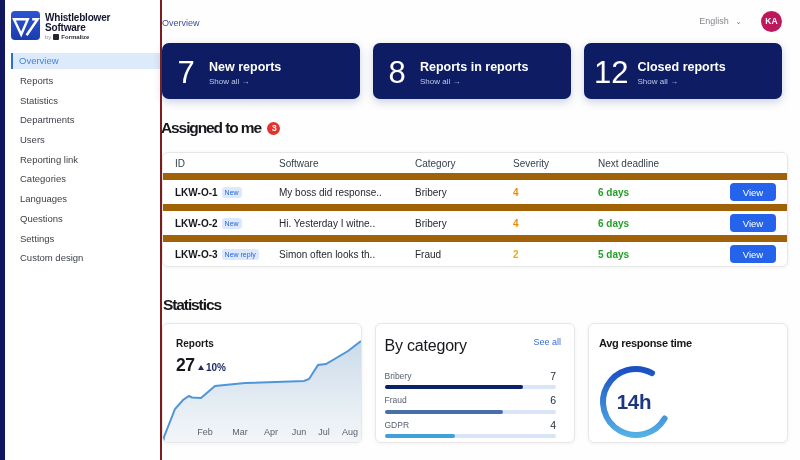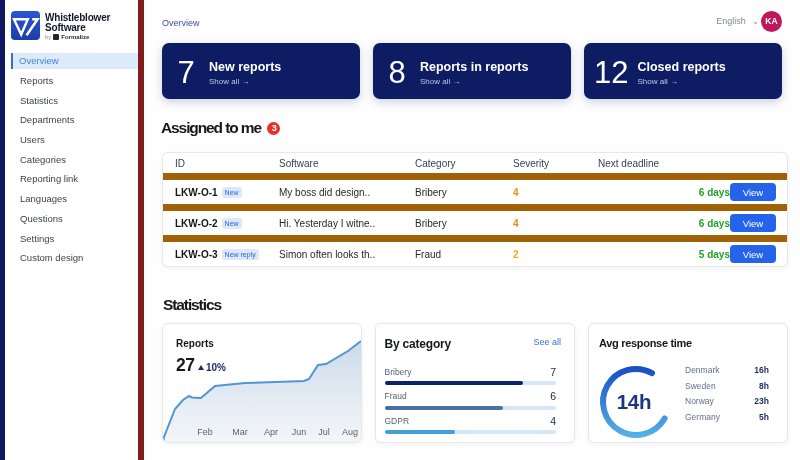--- a/index.html
+++ b/index.html
@@ -1,32 +1,32 @@
 <!DOCTYPE html>
 <html><head>
 <meta charset="utf-8">
 <style>
 * { margin:0; padding:0; box-sizing:border-box; }
 html,body { width:800px; height:460px; overflow:hidden; }
 body { font-family:"Liberation Sans", sans-serif; background:#fefefe; position:relative; }
 .strip { position:absolute; left:0; top:0; width:5px; height:460px; background:#11175f; }
-.sidebar { position:absolute; left:5px; top:0; width:139px; height:460px; background:#fff; border-right:6px solid #7f1d1d; }
+.sidebar { position:absolute; left:5px; top:0; width:157px; height:460px; background:#fff; border-right:2px solid #7f1d1d; }
 .logo-row { display:flex; padding:11px 0 0 6px; }
 .logo-text { margin-left:5px; padding-top:2px; }
 .lt1 { font-size:10px; font-weight:bold; color:#14162e; line-height:9.5px; letter-spacing:-0.2px; }
 .lt2 { font-size:6px; color:#8a8f96; margin-top:2px; display:flex; align-items:center; gap:2px; }
 .lt2 b { color:#2b2e38; font-weight:bold; }
 nav { margin-top:13px; }
 .nav-item { height:19.7px; line-height:19.7px; padding-left:15px; font-size:9.5px; color:#3b3f46; }
 .nav-item.active { background:#ddeafb; color:#4285d9; border-left:2px solid #2e6fd0; padding-left:6px; margin-left:6px; height:16px; line-height:16px; margin-bottom:2px; margin-top:1px; }
 .main { position:absolute; left:136px; top:0; width:664px; height:460px; }
 .topbar { position:absolute; left:26px; top:12px; right:12px; height:22px; }
 .crumb { font-size:9px; color:#3f4d9b; line-height:22px; }
 .tb-right { position:absolute; right:6px; top:-1.5px; display:flex; align-items:center; }
-.lang { font-size:9px; color:#85898f; margin-right:2px; }
+.lang { font-size:9px; color:#85898f; margin-right:19px; }
 .lang .caret { font-size:8px; margin-left:4px; color:#85898f; }
 .avatar { width:21px; height:21px; border-radius:50%; background:#be185d; color:#fff; font-size:8.5px; font-weight:bold; display:flex; align-items:center; justify-content:center; }
 .cards3 { position:absolute; left:26px; top:43px; width:620px; display:flex; gap:13px; }
 .scard { width:198px; height:56px; background:#0e1d63; border-radius:7px; display:flex; align-items:center; padding-left:10px; color:#fff; box-shadow:0 3px 8px rgba(50,70,140,0.25); }
 .scard .num { font-size:31px; font-weight:400; min-width:28px; text-align:center; margin-top:3px; }
 .scard .stxt { margin-left:9px; margin-top:4px; }
 .scard .st1 { font-size:12.5px; font-weight:bold; line-height:14px;text-align:center; }
 .scard .st2 { font-size:8px; color:#bcc8ea; margin-top:3px; }
 .h2 { position:absolute; left:25px; font-size:15.5px; font-weight:bold; color:#17181c; letter-spacing:-1.1px; }
 .badge3 { display:inline-block; width:13px; height:13px; border-radius:50%; background:#e5322d; color:#fff; font-size:9px; font-weight:bold; text-align:center; line-height:13px; vertical-align:2px; margin-left:3px; }
@@ -34,30 +34,30 @@
 .trow { display:flex; align-items:center; height:31px; border-top:7px solid #a16207; font-size:10px; color:#26282e; }
 .thead { height:20px; border-top:none; font-size:10px; color:#374151; }
 .c-id { width:116px; padding-left:12px; display:flex; align-items:center; white-space:nowrap; }
 .c-id b { color:#15161a; }
 .c-sub { width:136px; }
 .c-cat { width:98px; }
 .c-sev { width:85px; font-weight:bold; }
 .c-dead { flex:1; font-weight:bold; }
 .pill { font-size:7px; color:#2a66d4; background:#dbe8fd; border-radius:3px; padding:2px 3px; margin-left:4px; font-weight:normal; white-space:nowrap; }
 .sev-o { color:#ef8a10; } .sev-y { color:#f2a91c; }
-.green { color:#23a026;text-align:right; }
+.green { color:#23a026; }
 .viewbtn { width:46px; height:17.5px; background:#2563eb; border-radius:4px; color:#fff; font-size:9.5px; display:flex; align-items:center; justify-content:center; margin-right:11px; }
 .stats3 { position:absolute; left:26px; top:323px; width:626px; display:flex; gap:13px; }
 .stat-card { width:200px; height:120px; background:#fff; border:1px solid #e7e7e7; border-radius:6px; position:relative; overflow:hidden; box-shadow:0 1px 4px rgba(0,0,0,0.05); }
 .rep-title { position:absolute; left:13px; top:14px; font-size:10px; font-weight:bold; color:#17181c; }
 .rep-num { position:absolute; left:13px; top:31px; font-size:17.5px; font-weight:bold; color:#17181c; letter-spacing:-0.5px; }
 .rep-pct { position:absolute; left:35px; top:38px; font-size:10px; color:#1d2a66; font-weight:bold; }
 .rep-pct .tri { display:inline-block; width:0; height:0; border-left:3.5px solid transparent; border-right:3.5px solid transparent; border-bottom:5px solid #1d2a66; margin-right:2px; vertical-align:1px; }
 .bc-head { display:flex; justify-content:space-between; padding:13px 13px 0 8.5px; }
-.bc-title { font-size:12px; font-weight:bold; color:#17181c; letter-spacing:-0.2px; }
+.bc-title { font-size:16px; font-weight:normal; color:#17181c; letter-spacing:-0.2px; }
 .seeall { font-size:9px; color:#3c6fd1; }
 .bc-group { padding:0 18px 0 8.5px; margin-top:4px; }
 .bc-lrow { display:flex; justify-content:space-between; font-size:8.5px; color:#555f6e; line-height:14px; height:14px; align-items:center; }
 .bc-lrow .n { color:#1f2937; font-weight:500; font-size:10.5px; }
 .bc-track { height:4px; background:#d9e6f7; border-radius:2px; margin-top:2.5px; }
 .bc-fill { height:4px; border-radius:2px; }
 .avg-title { position:absolute; left:10px; top:13px; font-size:11px; font-weight:bold; color:#17181c; letter-spacing:-0.3px; }
 .avg-list { position:absolute; left:96px; top:38.5px; right:18px; }
 .avg-row { display:flex; justify-content:space-between; height:15.5px; font-size:8.5px; align-items:center; }
 .avg-row .c { color:#62708a; }
@@ -87,22 +87,22 @@
             <rect width="6" height="6" rx="1" fill="#23262e"></rect>
           </svg> <b>Formalize</b></div>
     </div>
   </div>
   <nav>
     <div class="nav-item active">Overview</div>
     <div class="nav-item">Reports</div>
     <div class="nav-item">Statistics</div>
     <div class="nav-item">Departments</div>
     <div class="nav-item">Users</div>
+    <div class="nav-item">Reporting link</div>
     <div class="nav-item">Categories</div>
-    <div class="nav-item">Reporting link</div>
     <div class="nav-item">Languages</div>
     <div class="nav-item">Questions</div>
     <div class="nav-item">Settings</div>
     <div class="nav-item">Custom design</div>
   </nav>
 </div>
 <div class="main">
   <div class="topbar">
     <span class="crumb">Overview</span>
     <div class="tb-right">
@@ -140,21 +140,21 @@
         <div class="c-sub">Software</div>
         <div class="c-cat">Category</div>
       <div class="c-sev" style="font-weight:normal;">Severity</div>
         <div class="c-dead" style="font-weight:normal;">Next deadline</div>
     </div>
     <div class="trow">
       <div class="c-id">
           <b>LKW-O-1</b>
           <span class="pill">New</span>
         </div>
-      <div class="c-sub">My boss did design..</div>
+      <div class="c-sub">My boss did response..</div>
       <div class="c-cat">Bribery</div>
       <div class="c-sev sev-o">4</div>
       <div class="c-dead green">6 days</div>
       <div class="viewbtn">View</div>
     </div>
     <div class="trow">
       <div class="c-id">
           <b>LKW-O-2</b>
           <span class="pill">New</span>
         </div>
@@ -237,33 +237,15 @@
       <svg width="78" height="78" viewBox="0 0 78 78" style="position:absolute;left:8px;top:39px;">
         <defs>
             <linearGradient id="arc" x1="0" y1="0" x2="0" y2="1">
           <stop offset="0" stop-color="#1a50c4"></stop>
               <stop offset="1" stop-color="#55b0e6"></stop>
         </linearGradient>
           </defs>
         <path d="M 55.0 10.1 A 33 33 0 1 0 67.6 55.5" fill="none" stroke="url(#arc)" stroke-width="6" stroke-linecap="round"></path>
       </svg>
       <div class="donut-label">14h</div>
-      <div class="avg-list">
-        <div class="avg-row">
-            <span class="c">Denmark</span>
-            <span class="v">16h</span>
-          </div>
-        <div class="avg-row">
-            <span class="c">Sweden</span>
-            <span class="v">8h</span>
-          </div>
-        <div class="avg-row">
-            <span class="c">Norway</span>
-            <span class="v">23h</span>
-          </div>
-        <div class="avg-row">
-            <span class="c">Germany</span>
-            <span class="v">5h</span>
-          </div>
-      </div>
     </div>
   </div>
 </div>
 
 </body></html>

